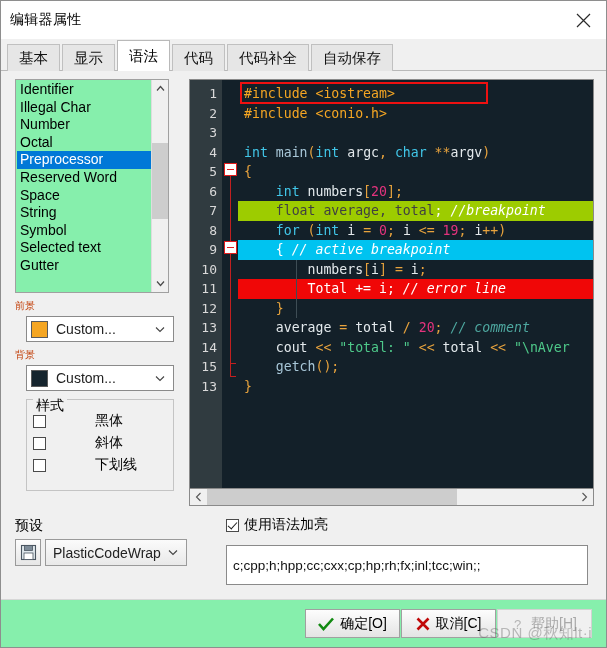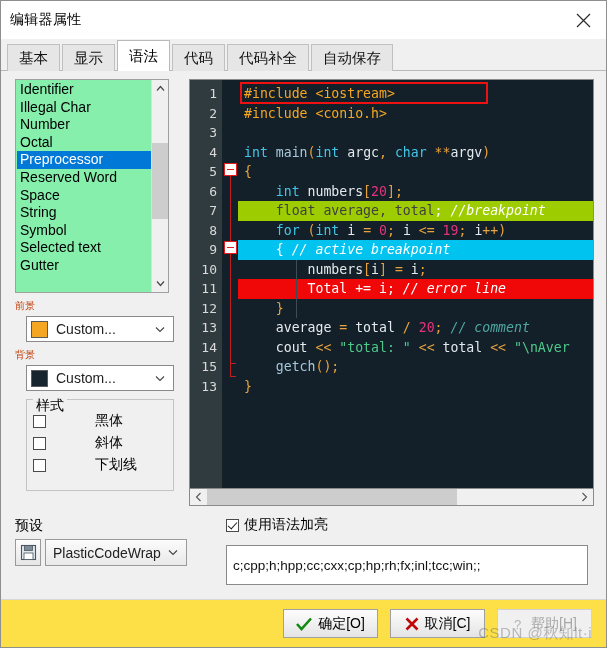--- a/index.html
+++ b/index.html
@@ -350,25 +350,25 @@
     background: #fff; border: 1px solid #8a8a8a;
     display: flex; align-items: center;
     padding-left: 6px;
     font-size: 13.5px; color: #111;
     cursor: text;
   }
   
   .footer {
     position: absolute; left: 0; right: 0; bottom: 0;
     height: 48px;
-    background: #fde047;
+    background: #86efac;
     border-top: 1px solid #d7d7d7;
     display: flex; align-items: center; justify-content: flex-end;
     padding-right: 14px;
-    gap: 12px;
+    gap: 1px;
   }
   .btn {
     height: 29px;
     min-width: 95px;
     padding: 0 12px;
     background: linear-gradient(#fdfdfd,#e4e4e4);
     border: 1px solid #a0a0a0;
     display: flex; align-items: center; justify-content: center;
     font-size: 14px; color: #000;
     cursor: pointer;

